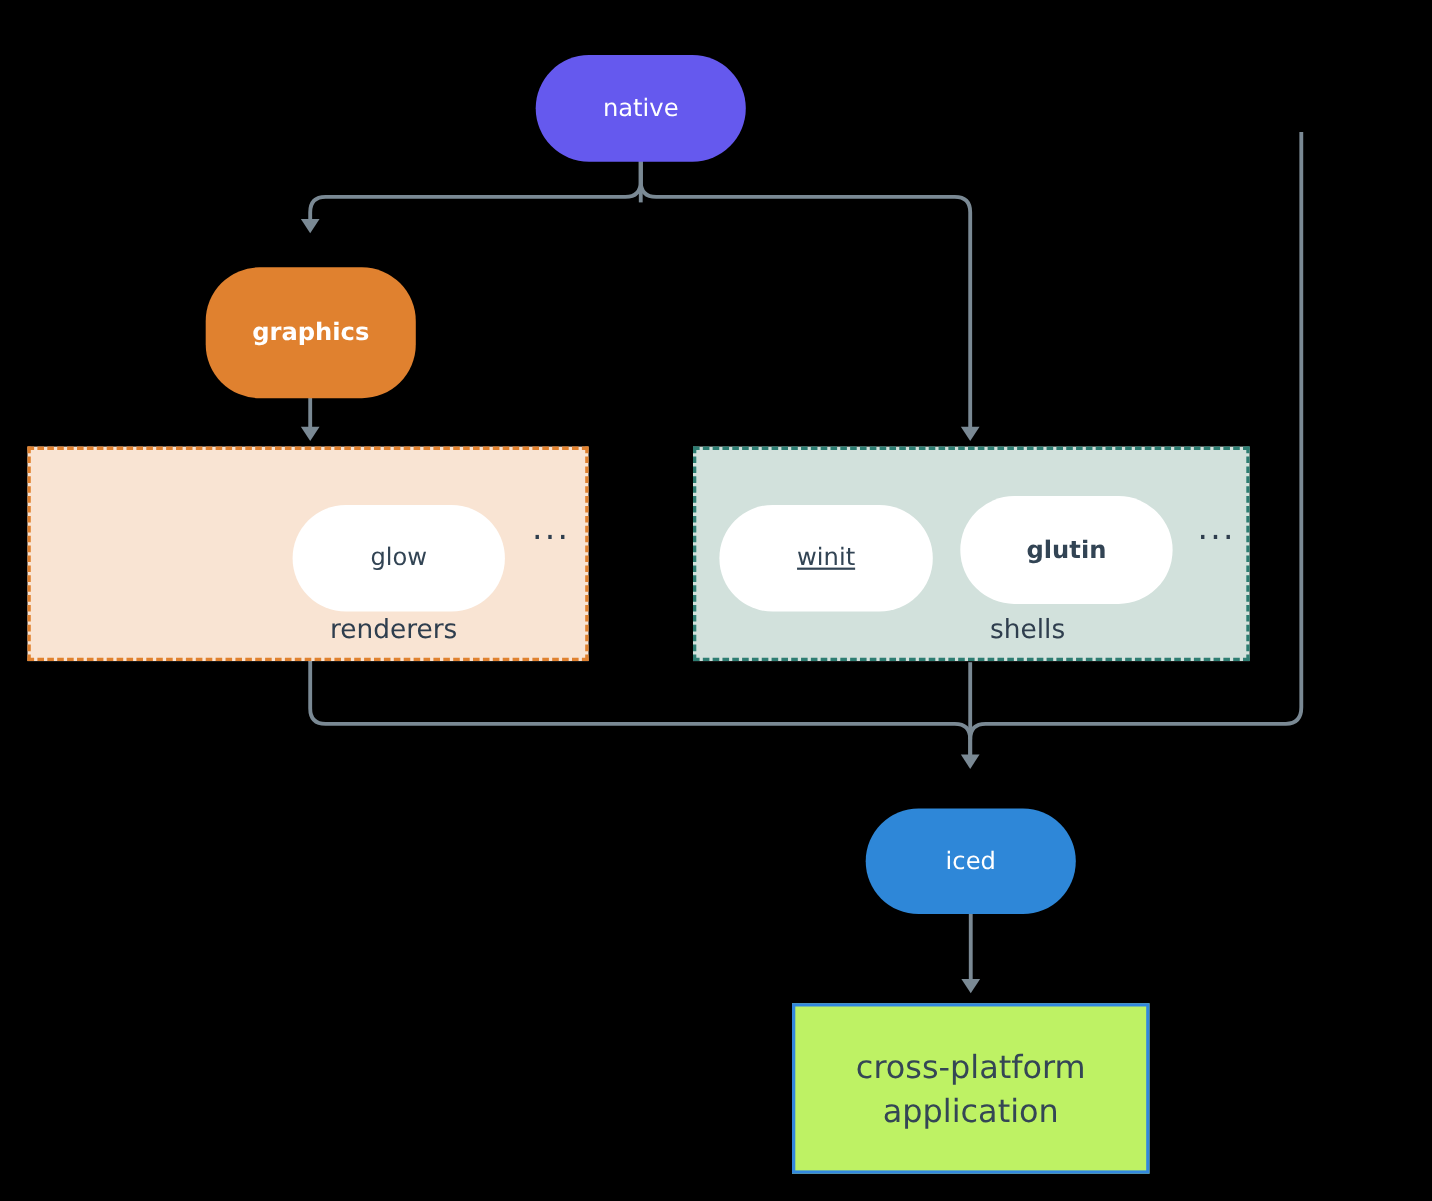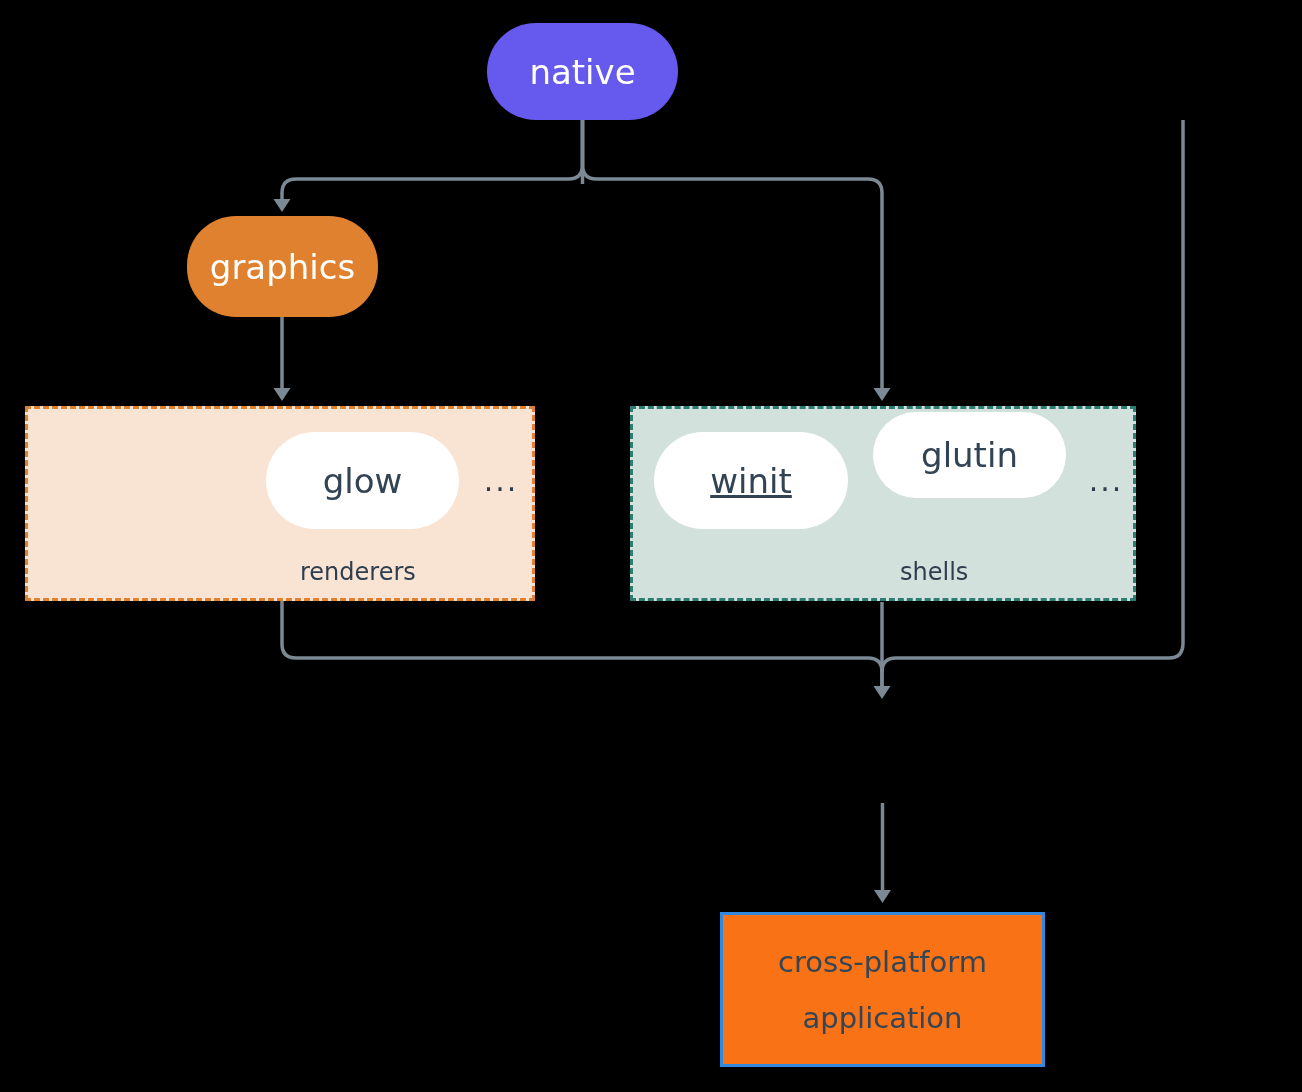--- a/index.html
+++ b/index.html
@@ -11,70 +11,71 @@
     overflow:hidden;
   }
   svg.edges{position:absolute;left:0;top:0;width:1302px;height:1092px;}
   svg.edges path{fill:none;stroke:#7A8994;stroke-width:3.5;}
   svg.edges polygon{fill:#7A8994;stroke:none;}
 
   .pill{
     position:absolute;
     display:flex;align-items:center;justify-content:center;
     border-radius:49px;
-    font-size:34px;
+    font-size:22px;
     box-sizing:border-box;
+    margin-top:27px;
   }
   .pill-purple{background:#6559EE;color:#FFFFFF;}
   .pill-orange{background:#E0812F;color:#FFFFFF;}
   .pill-blue{background:#2E87D8;color:#FFFFFF;}
   .pill-white{background:#FFFFFF;color:#324454;}
 
   .native{left:487px;top:23px;width:191px;height:97px;}
   .web{left:1087px;top:23px;width:190px;height:97px;}
-  .graphics{left:187px;top:216px;width:191px;height:101px;}
+  .graphics{left:187px;top:216px;width:191px;height:119px;font-weight:bold;}
   .iced{left:787px;top:708px;width:191px;height:96px;}
 
   .group-box{
     position:absolute;top:406px;height:195px;
     box-sizing:border-box;
   }
   .renderers-box{
     left:25px;width:510px;
     background:#F9E4D3;border:3px dashed #E0812F;
   }
   .shells-box{
     left:630px;width:506px;
     background:#D2E1DC;border:3px dashed #2E7D72;
   }
   .wgpu{left:49px;top:432px;width:193px;height:97px;}
   .glow{left:266px;top:432px;width:193px;height:97px;}
   .winit{left:654px;top:432px;width:194px;height:97px;text-decoration:underline;}
-  .glutin{left:873px;top:412px;width:193px;height:86px;}
+  .glutin{left:873px;top:424px;width:193px;height:98px;font-weight:bold;}
 
   .dots{
     position:absolute;top:432px;height:97px;width:52px;
     display:flex;align-items:center;justify-content:center;
     color:#2F3E4E;font-size:30px;letter-spacing:2px;
   }
   .dots-renderers{left:475px;}
   .dots-shells{left:1080px;}
 
   .group-label{
     position:absolute;top:556px;height:32px;width:221px;
     color:#2F3E4E;font-size:24px;line-height:32px;
   }
   .label-renderers{left:300px;}
   .label-shells{left:900px;}
 
   .app-box{
     position:absolute;left:720px;top:912px;width:325px;height:155px;
     box-sizing:border-box;
-    background:#f97316;border:3px solid #3287DE;
-    color:#344655;font-size:29px;line-height:56px;text-align:center;
+    background:#bef264;border:3px solid #3287DE;
+    color:#344655;font-size:29px;line-height:40px;text-align:center;
     display:flex;align-items:center;justify-content:flex-start;
     padding:0 12px;
   }
 </style>
 </head>
 <body>
 
 <div class="canvas">
 
   <svg class="edges" viewBox="0 0 1302 1092">
@@ -112,18 +113,21 @@
   <div class="group-box shells-box"></div>
   <div class="pill pill-white winit">
     <span>winit</span>
   </div>
   <div class="pill pill-white glutin">
     <span>glutin</span>
   </div>
   <div class="dots dots-shells">...</div>
   <div class="group-label label-shells">shells</div>
 
+  <div class="pill pill-blue iced">
+    <span>iced</span>
+  </div>
 
   <div class="app-box">
     <span>cross-platform application</span>
   </div>
 
 </div>
 
 </body></html>

